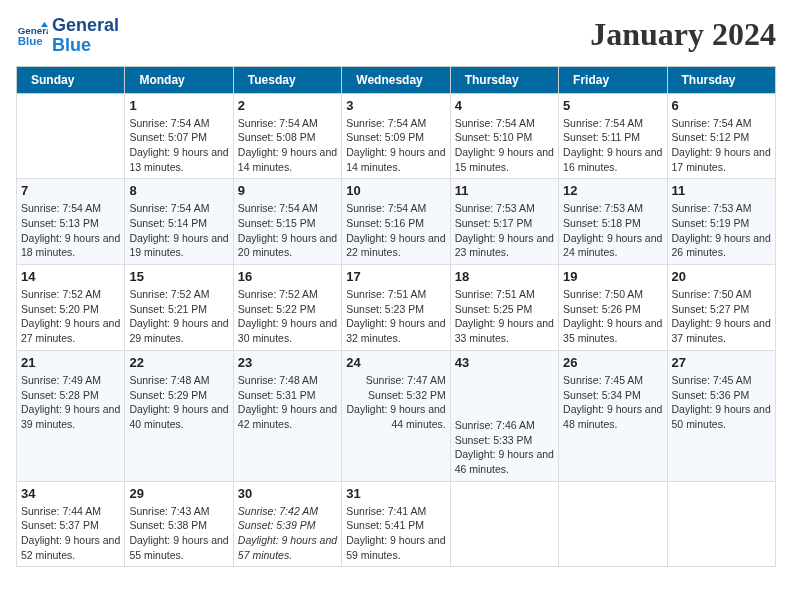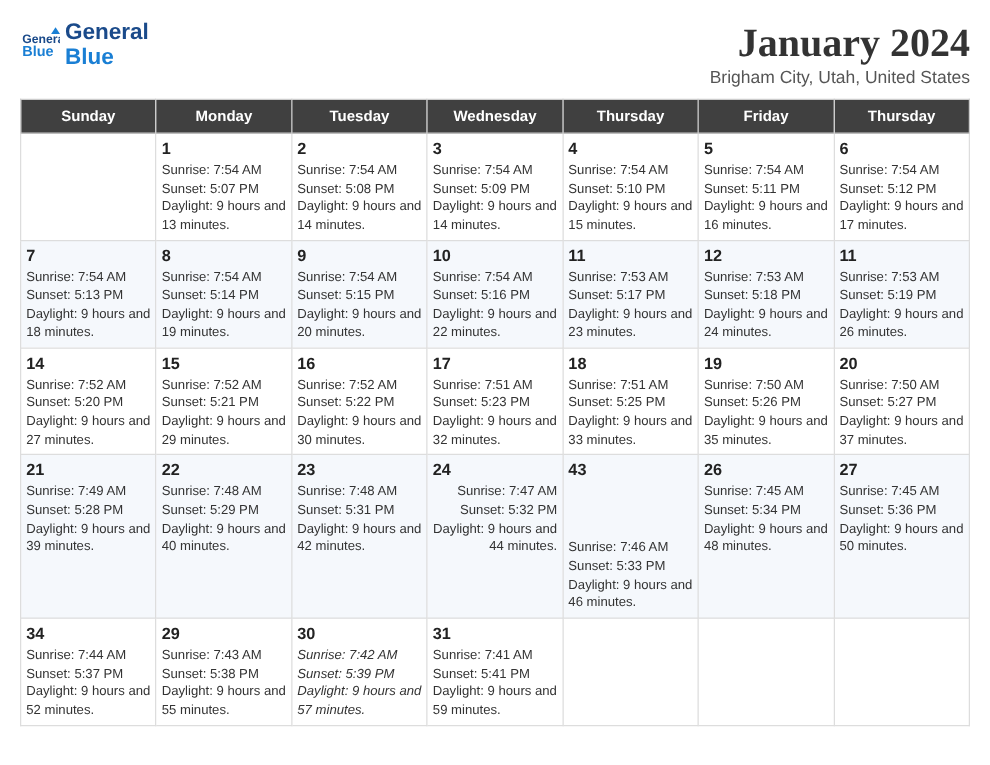--- a/index.html
+++ b/index.html
@@ -44,24 +44,24 @@
     .location-title {
       font-size: 14px;
       color: #555;
     }
     .calendar-table {
       width: 100%;
       border-collapse: collapse;
       font-size: 11px;
     }
     .calendar-table th {
-      background: #404040;
+      background: #0369a1;
       color: #fff;
       padding: 6px 14px;
-      text-align: center;
+      text-align: left;
       font-size: 12px;
       font-weight: bold;
       border: 1px solid #ccc;
     }
     .calendar-table td {
       border: 1px solid #ddd;
       vertical-align: top;
       padding: 4px;
       width: 108px;
       min-height: 80px;
@@ -98,21 +98,20 @@
     </svg>
     <div>
       <div class="logo-text">
         <span>General</span><br>
         <span class="blue">Blue</span>
       </div>
     </div>
   </div>
   <div class="title-area">
     <div class="month-title">January 2024</div>
-    <div class="location-title">Brigham City, Utah, United States</div>
   </div>
 </div>
 
 <table class="calendar-table">
   <thead>
     <tr>
     <th>Sunday</th>
         <th>Monday</th>
         <th>Tuesday</th>
         <th>Wednesday</th>

